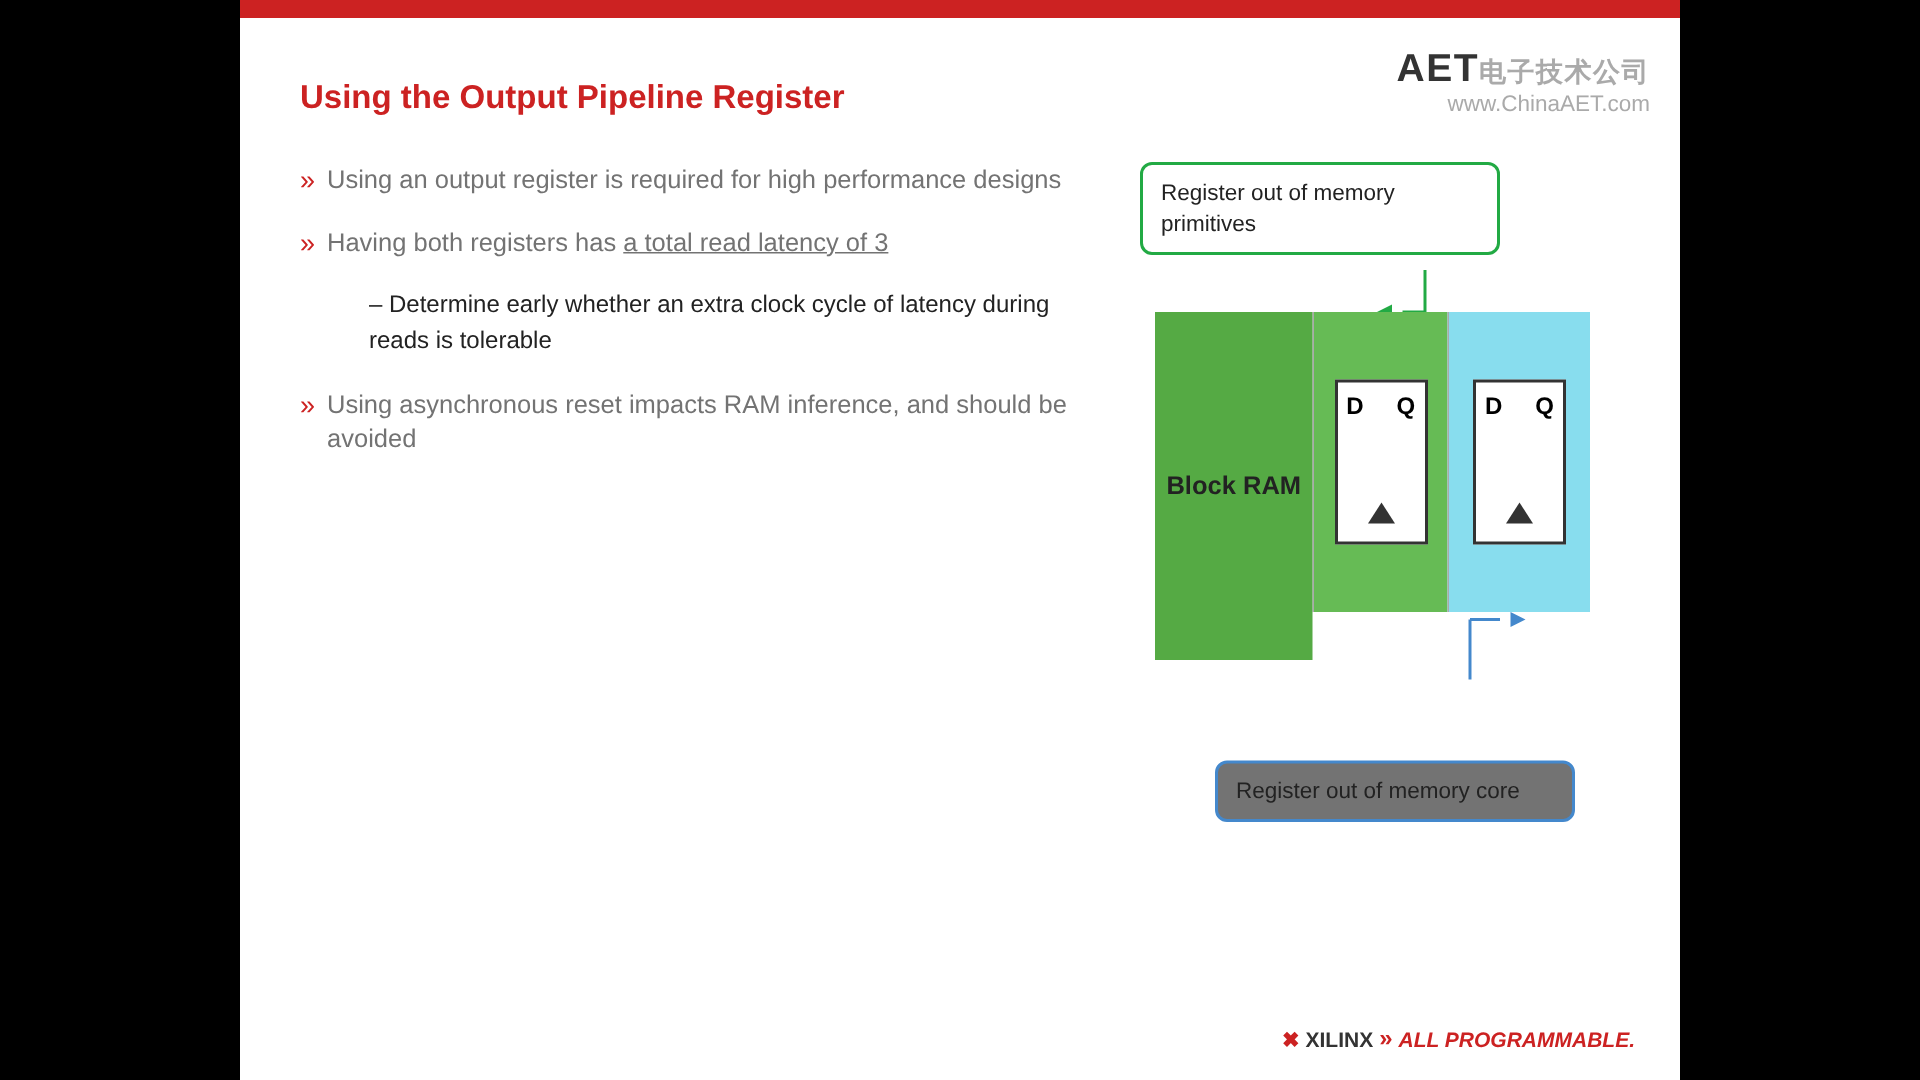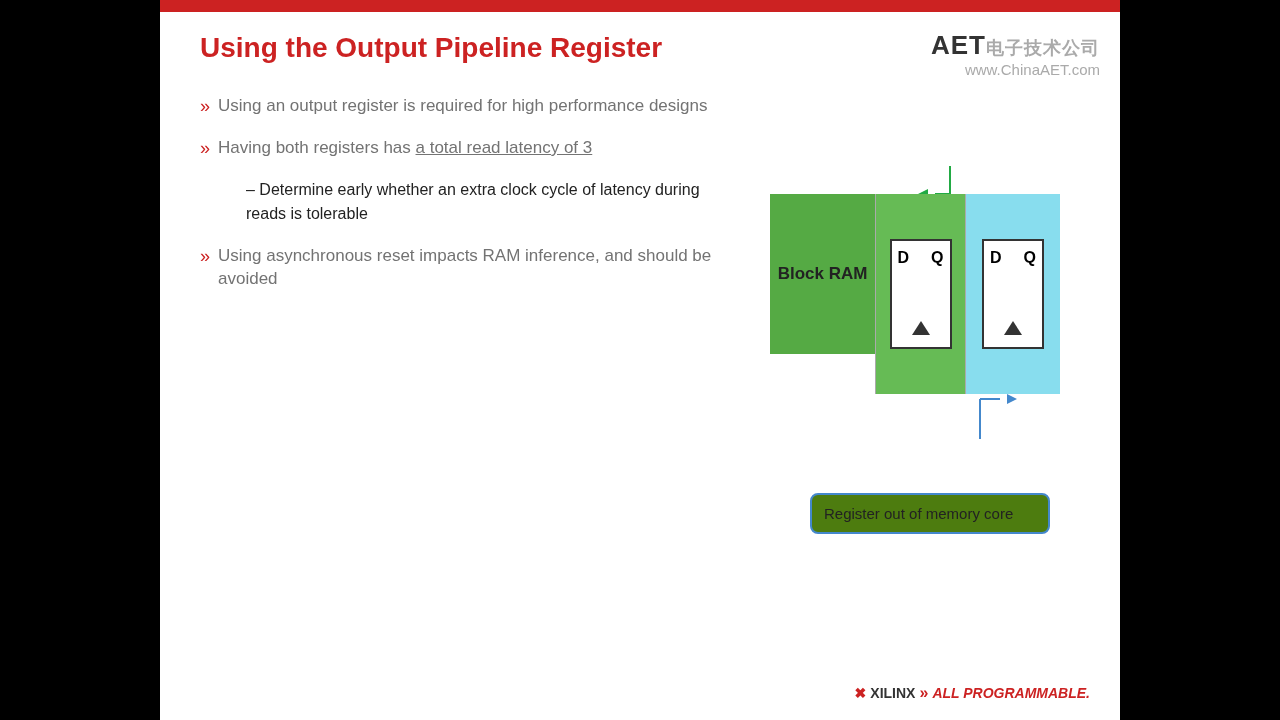--- a/index.html
+++ b/index.html
@@ -23,23 +23,24 @@
       height: 12px;
       background: #cc2222;
     }
     .slide-content {
       padding: 20px 40px 20px 40px;
       position: relative;
       height: calc(720px - 12px);
     }
     .slide-title {
       color: #cc2222;
-      font-size: 28px;
+      font-size: 22px;
       font-weight: bold;
       margin-bottom: 30px;
+      margin-top: 20px;
     }
     .main-area {
       display: flex;
       gap: 20px;
     }
     .left-col {
       flex: 0 0 530px;
     }
     .right-col {
       flex: 1;
@@ -100,21 +101,21 @@
       color: #222;
       line-height: 1.4;
     }
     .callout-bottom {
       position: absolute;
       bottom: 60px;
       left: 60px;
       width: 240px;
       border: 2px solid #4488cc;
       border-radius: 8px;
-      background: #4d7c0f;
+      background: #737373;
       padding: 8px 12px;
       font-size: 15px;
       color: #222;
       line-height: 1.4;
     }
     
     .diagram-svg {
       position: absolute;
       top: 0;
       left: 0;
@@ -126,21 +127,21 @@
       position: absolute;
       top: 100px;
       left: 20px;
       display: flex;
       width: 290px;
       height: 200px;
     }
     .block-ram {
       background: #55aa44;
       width: 105px;
-      height: 160px;
+      height: 232px;
       display: flex;
       align-items: center;
       justify-content: center;
       font-weight: bold;
       font-size: 17px;
       color: #222;
       text-align: center;
     }
     .block-dff-1 {
       background: #66bb55;
@@ -286,20 +287,23 @@
 
             <line x1="200" y1="72" x2="200" y2="100" stroke="#22aa44" stroke-width="2"></line>
             <line x1="200" y1="100" x2="185" y2="100" stroke="#22aa44" stroke-width="2"></line>
             <polygon points="168,100 178,95 178,105" fill="#22aa44"></polygon>
 
             <line x1="230" y1="345" x2="230" y2="305" stroke="#4488cc" stroke-width="2"></line>
             <line x1="230" y1="305" x2="250" y2="305" stroke="#4488cc" stroke-width="2"></line>
             <polygon points="267,305 257,300 257,310" fill="#4488cc"></polygon>
           </svg>
 
+          <div class="callout-top">
+            <span>Register out of memory primitives</span>
+          </div>
 
           <div class="block-diagram">
 
             <div class="block-ram">
               <span>Block RAM</span>
             </div>
 
             <div class="block-dff-1">
               <div class="dff-box">
                 <div class="dff-labels">

